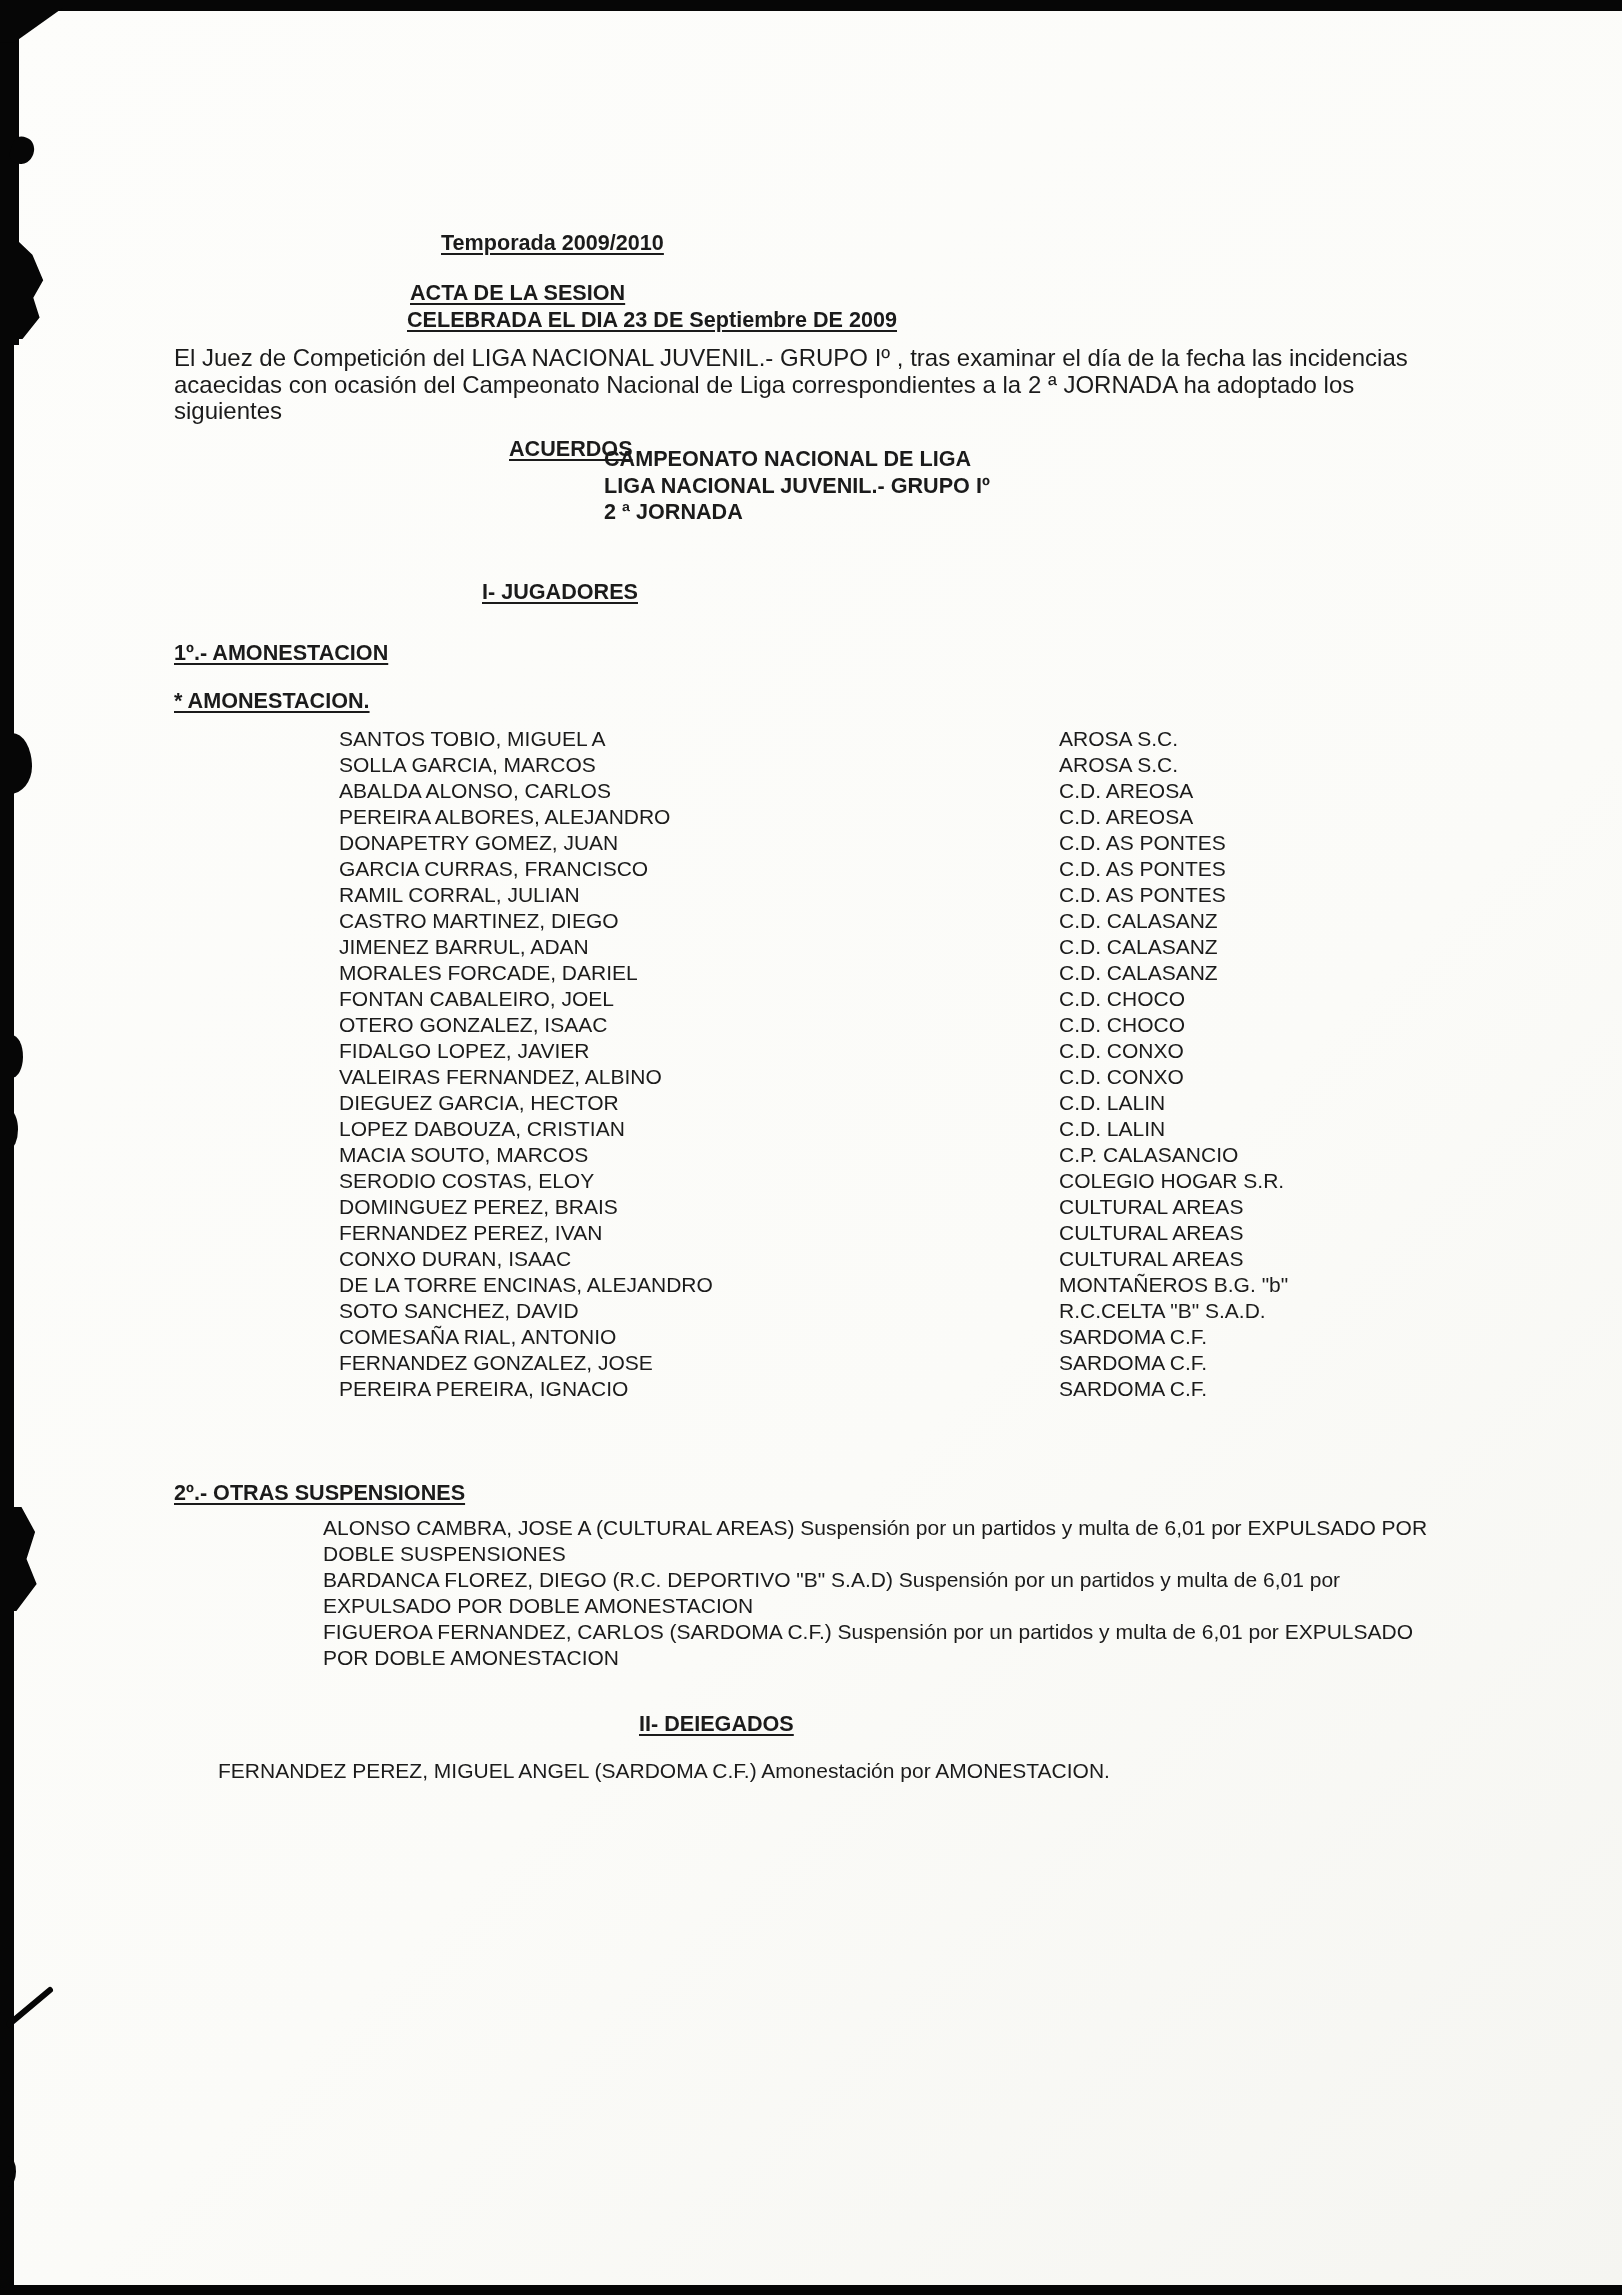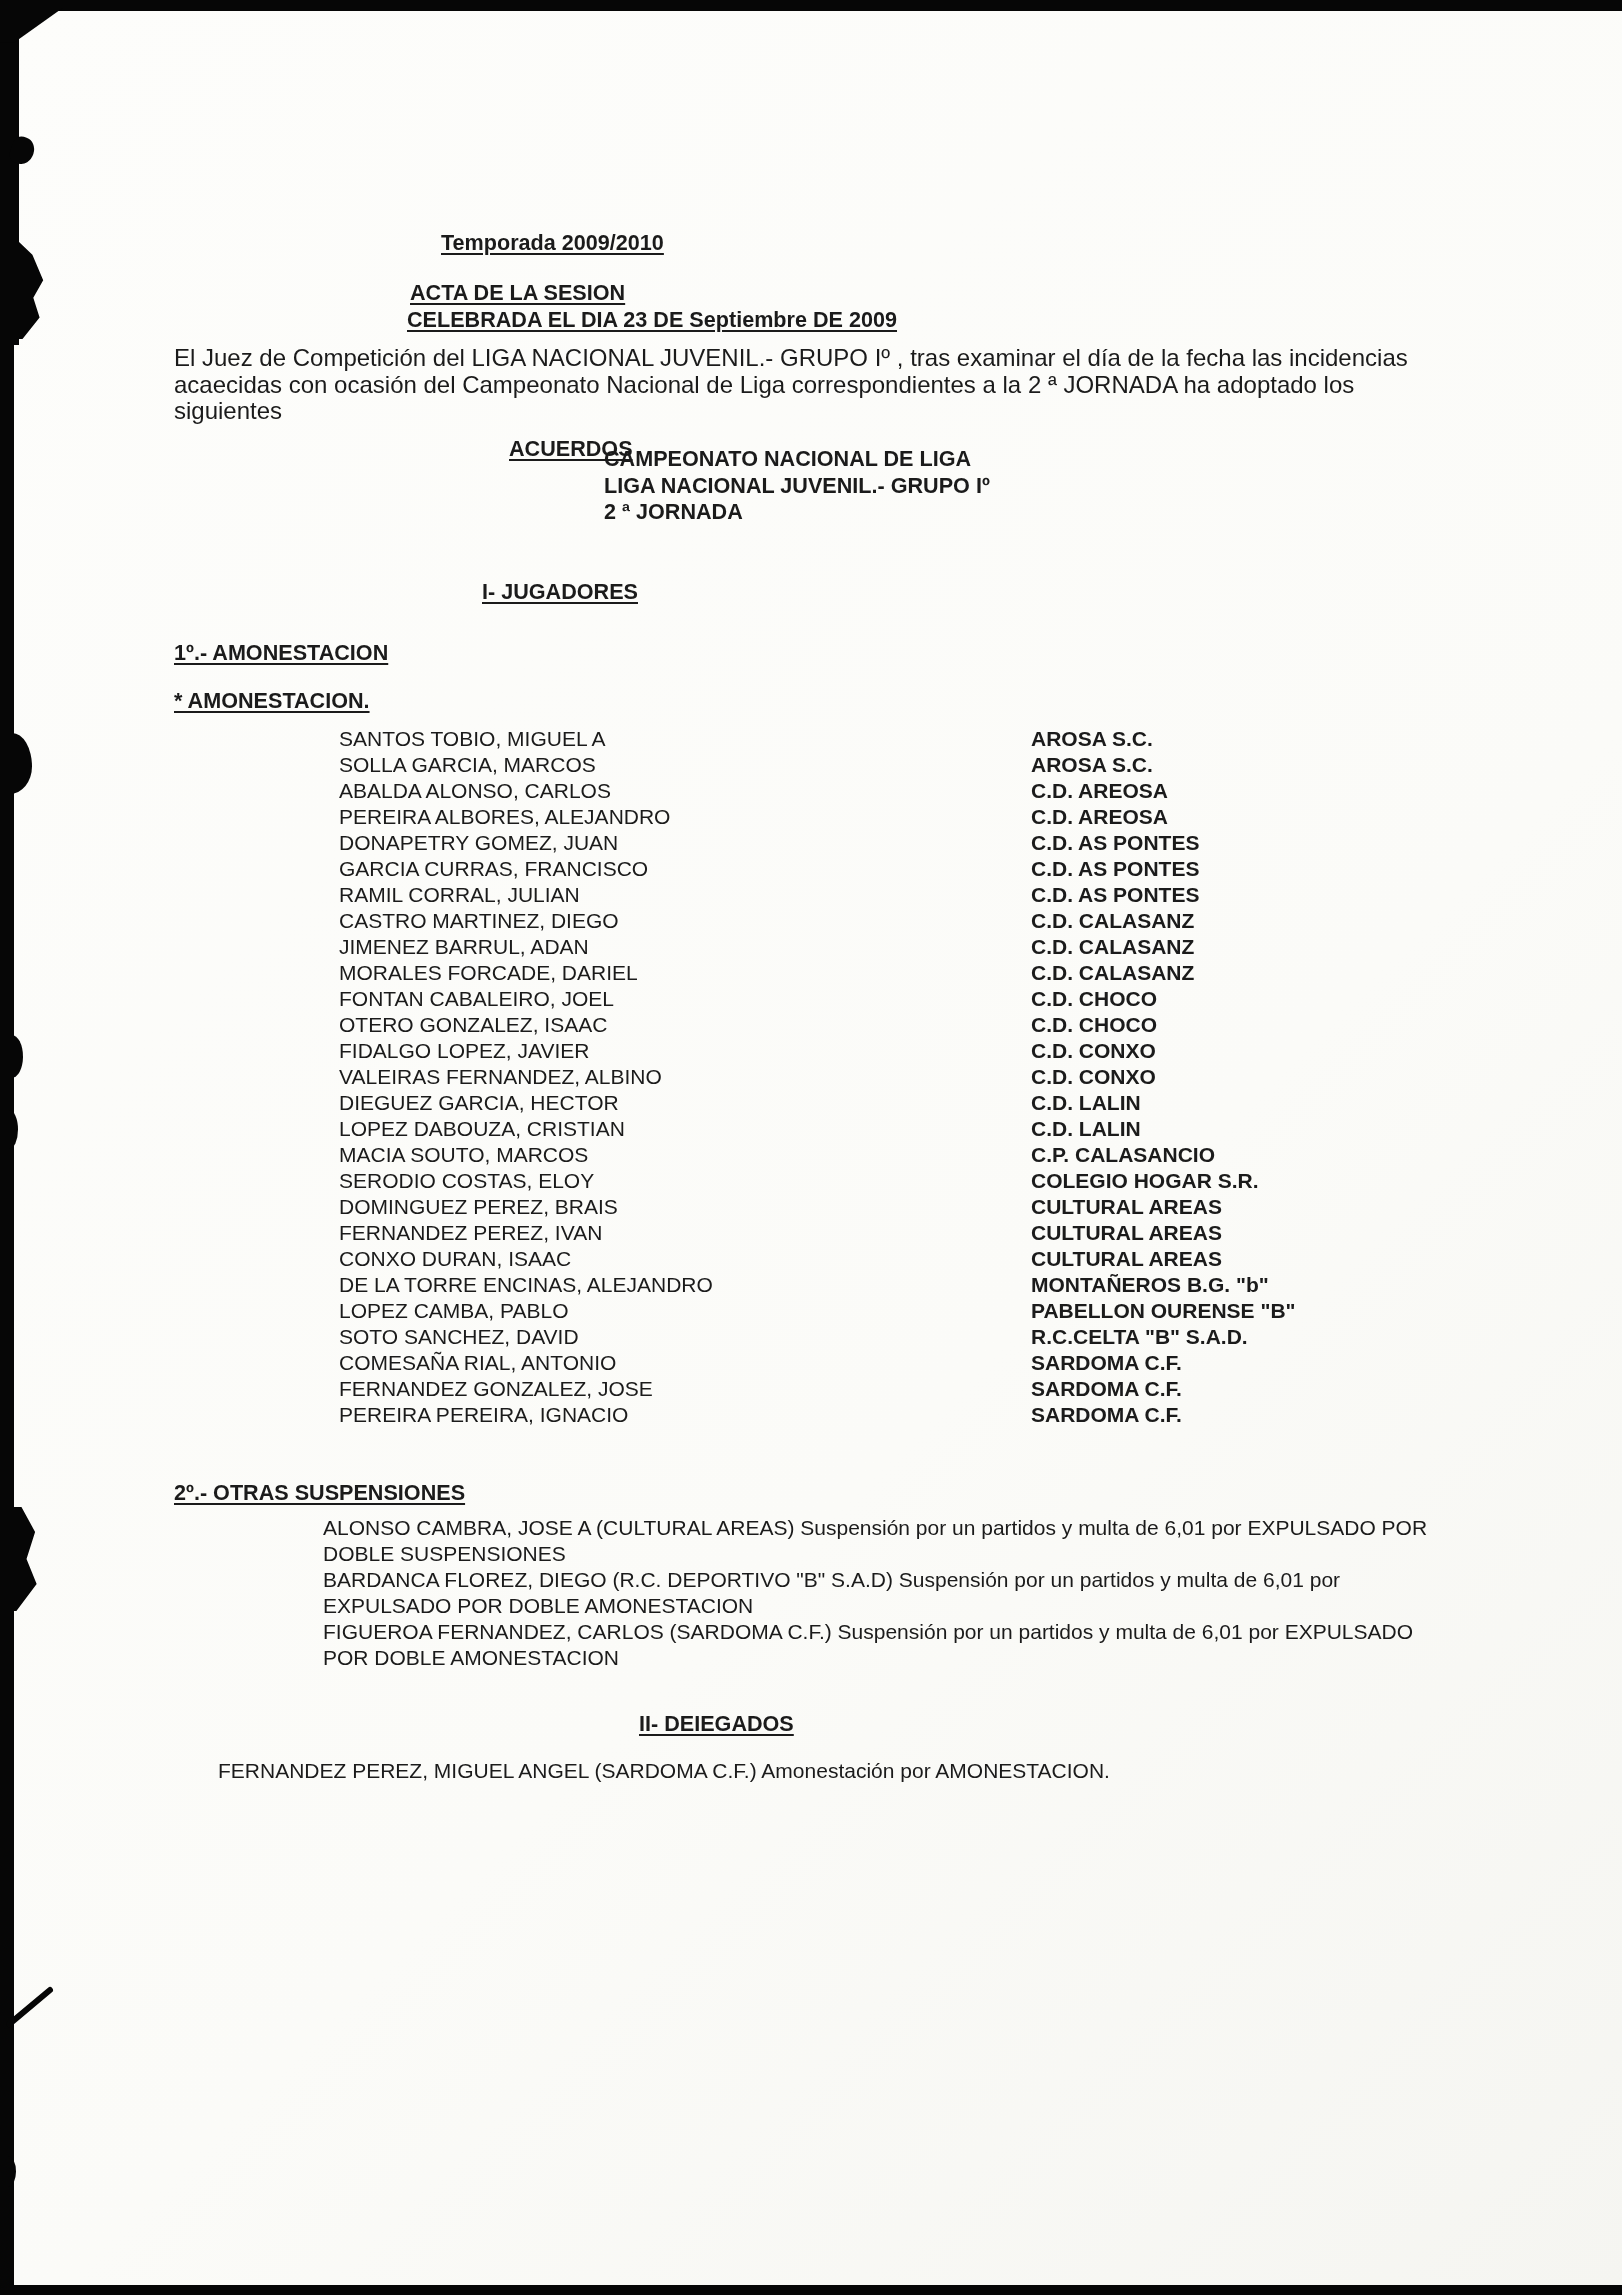--- a/index.html
+++ b/index.html
@@ -20,21 +20,21 @@
   #season{left:441px;top:222px;}
   #acta{left:410px;top:272px;}
   #celebrada{left:407px;top:299px;}
   #acuerdos{left:509px;top:428px;}
   #comp-block{left:604px;top:446px;font-size:21.6px;font-weight:bold;line-height:26.5px;white-space:nowrap;}
   #jugadores{left:482px;top:571px;}
   #amon-h{left:174px;top:632px;}
   #amon-sh{left:174px;top:680px;}
   #amon-list{left:323px;top:726px;width:1186px;font-size:21px;}
   .amon-row{position:relative;height:26px;line-height:26px;white-space:nowrap;margin-left:16px;}
-  .amon-row .club{position:absolute;left:692px;top:0;font-weight:bold;}
+  .amon-row .club{position:absolute;left:720px;top:0;}
   #otras-h{left:174px;top:1472px;}
   #susp-list{left:323px;top:1515px;width:1186px;font-size:21px;line-height:26px;}
   #delegados-h{left:639px;top:1703px;}
   #delegados-line{left:218px;top:1759px;font-size:21px;white-space:nowrap;}
   
   #top-bar{left:0;top:0;width:1622px;height:10.8px;}
   #bottom-bar{left:0;top:2285px;width:1622px;height:10.8px;}
   #left-strip{left:0;top:0;width:13.7px;height:2296px;}
   #corner-wedge{left:0;top:7.8px;width:63px;height:35px;clip-path:polygon(0 0,100% 0,22% 100%,0 100%);}
   #strip-top{left:0;top:0;width:18.6px;height:345px;}
@@ -99,21 +99,20 @@
       <div class="amon-row"><span class="player">FIDALGO LOPEZ, JAVIER</span><span class="club">C.D. CONXO</span></div>
       <div class="amon-row"><span class="player">VALEIRAS FERNANDEZ, ALBINO</span><span class="club">C.D. CONXO</span></div>
       <div class="amon-row"><span class="player">DIEGUEZ GARCIA, HECTOR</span><span class="club">C.D. LALIN</span></div>
       <div class="amon-row"><span class="player">LOPEZ DABOUZA, CRISTIAN</span><span class="club">C.D. LALIN</span></div>
       <div class="amon-row"><span class="player">MACIA SOUTO, MARCOS</span><span class="club">C.P. CALASANCIO</span></div>
       <div class="amon-row"><span class="player">SERODIO COSTAS, ELOY</span><span class="club">COLEGIO HOGAR S.R.</span></div>
       <div class="amon-row"><span class="player">DOMINGUEZ PEREZ, BRAIS</span><span class="club">CULTURAL AREAS</span></div>
       <div class="amon-row"><span class="player">FERNANDEZ PEREZ, IVAN</span><span class="club">CULTURAL AREAS</span></div>
       <div class="amon-row"><span class="player">CONXO DURAN, ISAAC</span><span class="club">CULTURAL AREAS</span></div>
       <div class="amon-row"><span class="player">DE LA TORRE ENCINAS, ALEJANDRO</span><span class="club">MONTAÑEROS B.G. "b"</span></div>
-      <div class="amon-row"><span class="player">LOPEZ CAMBA, PABLO</span><span class="club">PABELLON OURENSE "B"</span></div>
       <div class="amon-row"><span class="player">SOTO SANCHEZ, DAVID</span><span class="club">R.C.CELTA "B" S.A.D.</span></div>
       <div class="amon-row"><span class="player">COMESAÑA RIAL, ANTONIO</span><span class="club">SARDOMA C.F.</span></div>
       <div class="amon-row"><span class="player">FERNANDEZ GONZALEZ, JOSE</span><span class="club">SARDOMA C.F.</span></div>
       <div class="amon-row"><span class="player">PEREIRA PEREIRA, IGNACIO</span><span class="club">SARDOMA C.F.</span></div>
     </div>
 
   <div id="otras-h" class="abs h u">2º.- OTRAS SUSPENSIONES</div>
   <div id="susp-list" class="abs">
       <div>
         <div>ALONSO CAMBRA, JOSE A (CULTURAL AREAS) Suspensión por un partidos y multa de 6,01 por EXPULSADO POR</div>

